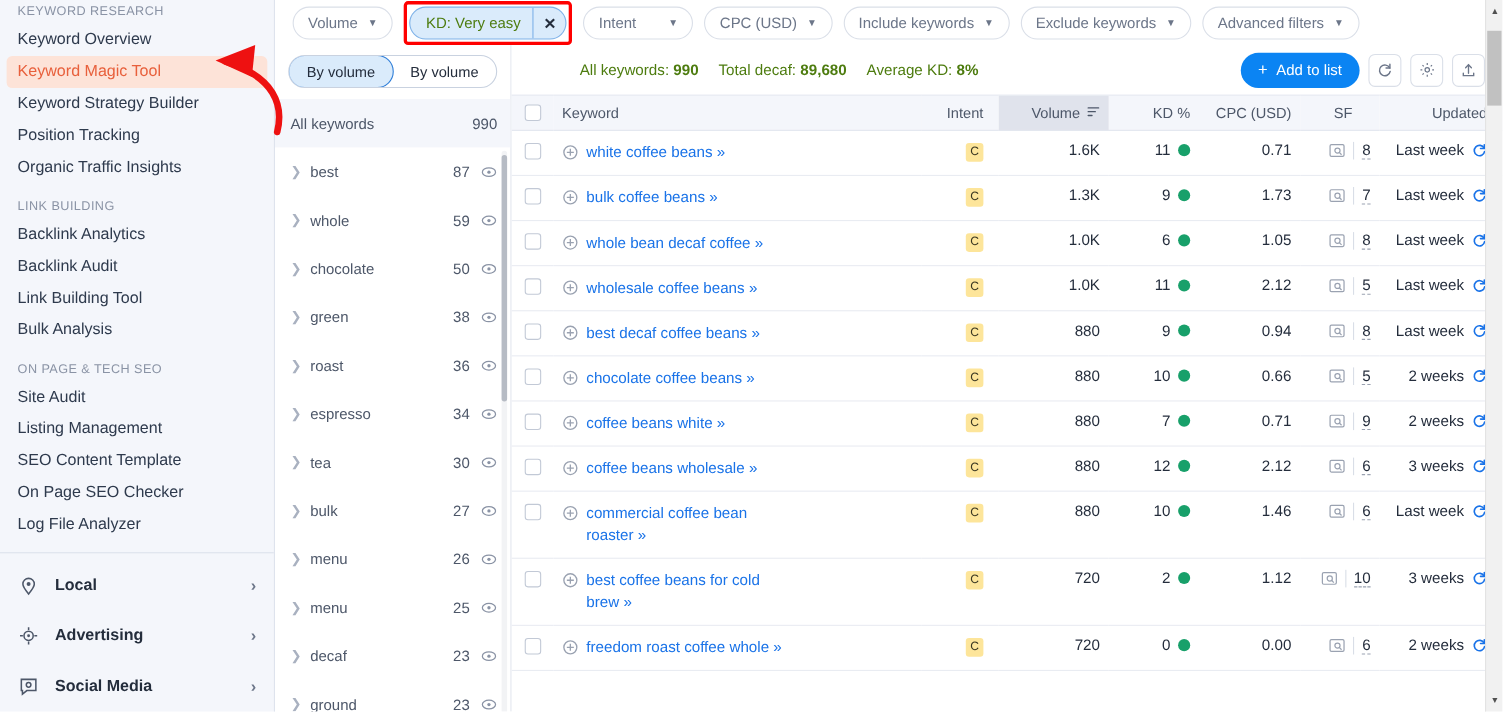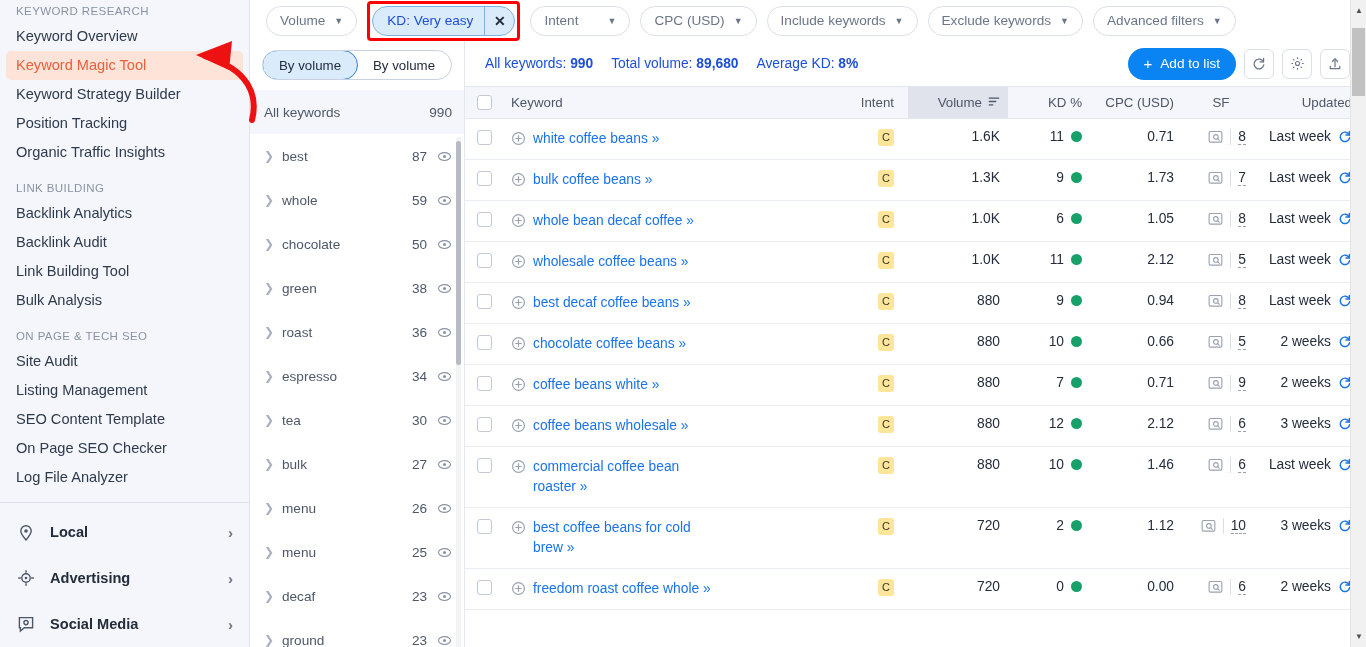--- a/index.html
+++ b/index.html
@@ -64,21 +64,21 @@
     position: relative; display: inline-flex; align-items: center;
     border: 3px solid #ff0000; border-radius: 4px; padding: 2px;
   }
   .kd-chip {
     height: 30px; display: inline-flex; align-items: stretch;
     border: 1px solid #7fb2e8; border-radius: 16px; overflow: hidden;
     background: #daebfb;
   }
   .kd-chip .lbl {
     display: inline-flex; align-items: center; padding: 0 11px 0 14px;
-    font-size: 13.6px; color: #1d4ed8; white-space: nowrap;
+    font-size: 13.6px; color: #4d7c0f; white-space: nowrap;
   }
   .kd-chip .xbtn {
     display: inline-flex; align-items: center; justify-content: center;
     width: 30px; border-left: 1px solid #7fb2e8; color: #242d3c;
     font-size: 14px; font-weight: bold; cursor: pointer;
   }
 
   .content { display: flex; height: 606px; }
 
   
@@ -116,21 +116,21 @@
     position: absolute; right: 3px; top: 96px; width: 5px; height: 551px;
     background: #f2f3f5; border-radius: 3px;
   }
 
   
   .tablewrap { flex: 1; position: relative; overflow: hidden; }
   .toolbar {
     height: 45px; display: flex; align-items: center; padding: 0 16px 0 20px;
     gap: 0; background: #fff;
   }
-  .stats { font-size: 13.8px; color: #1d4ed8; display: flex; gap: 18px; }
+  .stats { font-size: 13.8px; color: #4d7c0f; display: flex; gap: 18px; margin-left: 42px; }
   .stats b { font-weight: bold; }
   .toolbar .spacer { flex: 1; }
   .addbtn {
     height: 32px; background: #0b84f3; color: #fff; border: none;
     border-radius: 16px; font-size: 13.6px; padding: 0 16px;
     display: inline-flex; align-items: center; gap: 8px; cursor: pointer;
     font-family: "Liberation Sans", sans-serif;
   }
   .addbtn .plus { font-size: 15px; }
   .iconbtn {
@@ -432,21 +432,21 @@
       </div>
 
       <div class="tablewrap">
         <div class="toolbar">
           <div class="stats">
             <span>
               <span>All keywords:</span>
               <b>990</b>
             </span>
             <span>
-              <span>Total volume:</span>
+              <span>Total decaf:</span>
               <b>89,680</b>
             </span>
             <span>
               <span>Average KD:</span>
               <b>8%</b>
             </span>
           </div>
           <div class="spacer"></div>
           <button class="addbtn">
             <span class="plus">+</span>

